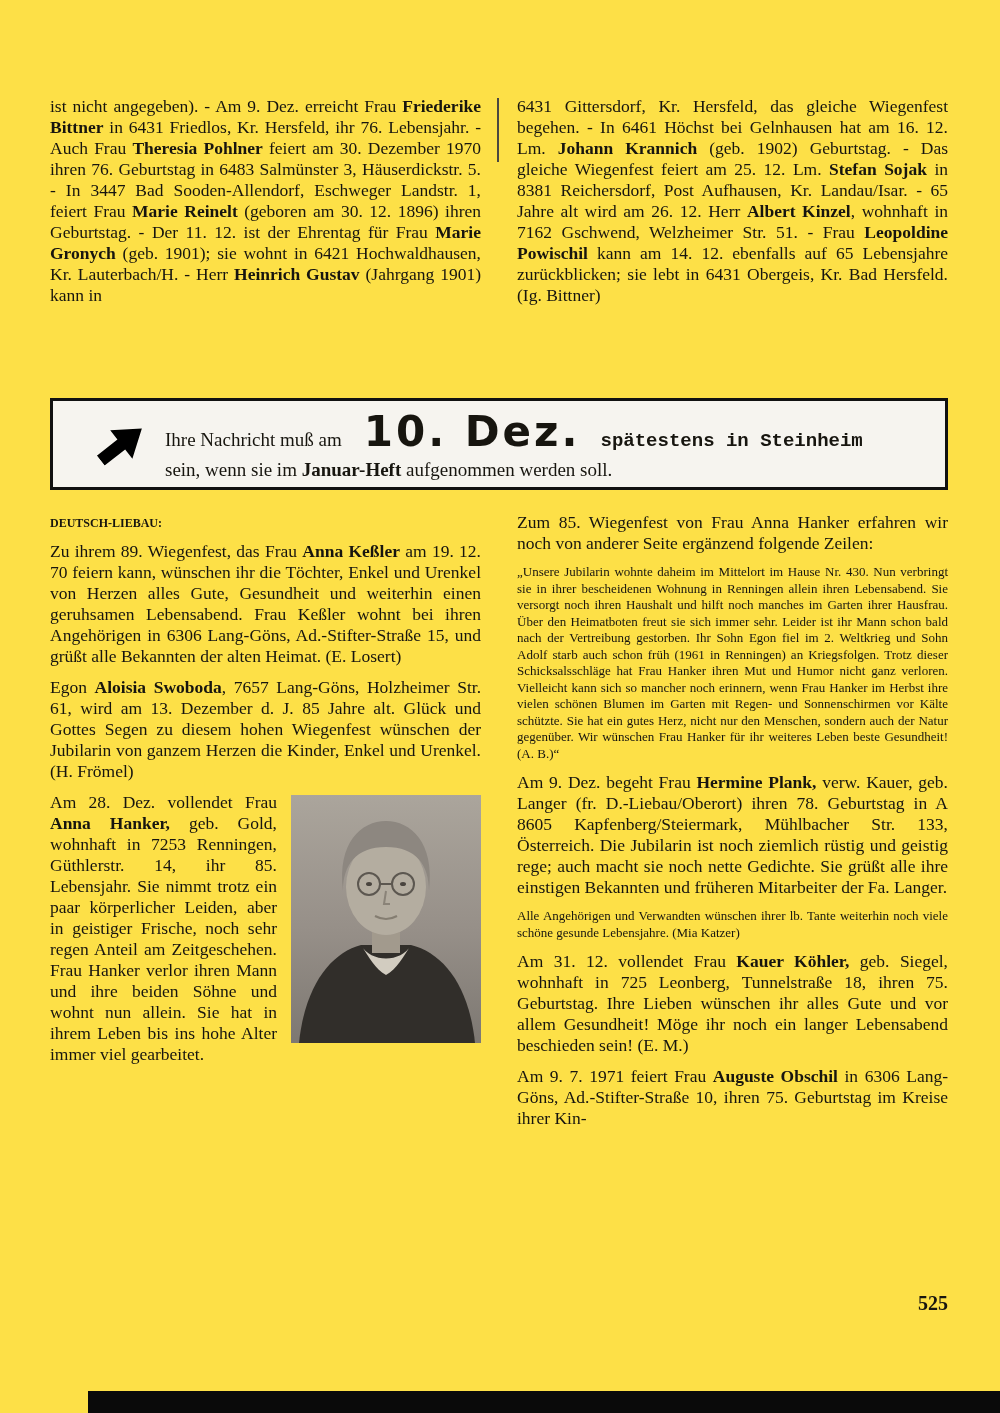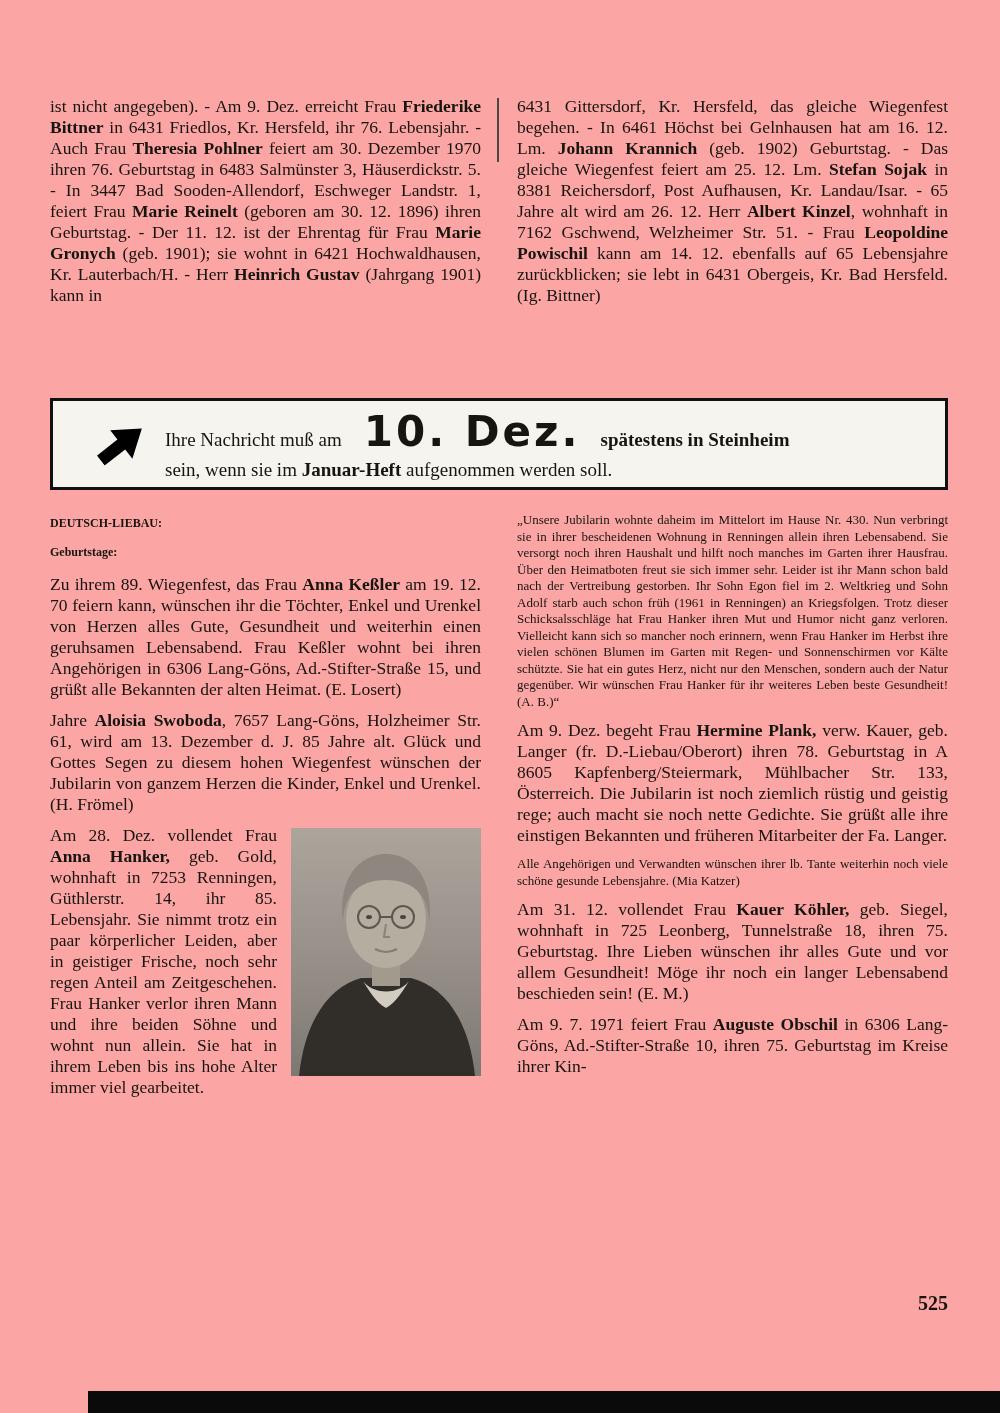--- a/index.html
+++ b/index.html
@@ -4,21 +4,21 @@
 <style>
   * { box-sizing: border-box; margin: 0; padding: 0; }
   body {
     background: #e9e7e2;
     font-family: "Liberation Serif", "DejaVu Serif", serif;
   }
   .page {
     position: relative;
     width: 1000px;
     height: 1413px;
-    background: #fca5a5;
+    background: #fde047;
     color: #17150f;
     overflow: hidden;
   }
   .abs { position: absolute; }
 
   .cols { display: flex; gap: 36px; }
   .col  { width: 431px; }
 
   p.body {
     font-size: 17.5px;
@@ -60,21 +60,21 @@
   .nl1 { white-space: nowrap; }
   .n-pre  { font-size: 19px; }
   .n-big  {
     font-family: "DejaVu Sans", sans-serif;
     font-weight: bold;
     font-size: 42px;
     letter-spacing: 3px;
     padding: 0 16px 0 18px;
   }
   .n-bold {
-    font-family: Liberation Serif, serif;
+    font-family: Liberation Mono, monospace;
     font-weight: bold;
     font-size: 19px;
   }
   .nl2 { font-size: 19px; margin-top: 3px; }
 
   
   .main-section { top: 512px; left: 50px; width: 898px; }
   .h-main, .h-sub {
     font-size: 12px;
     font-weight: bold;
@@ -129,24 +129,23 @@
       <div class="nl2">
         <span>sein, wenn sie im </span><span class="b">Januar-Heft</span><span> aufgenommen werden soll.</span>
       </div>
     </div>
   </div>
 
   <div class="abs main-section cols">
 
     <div class="col">
       <div class="h-main">DEUTSCH-LIEBAU:</div>
-      <div class="h-sub">Geburtstage:</div>
 
       <p class="body"><span>Zu ihrem 89. Wiegenfest, das Frau </span><span class="b">Anna Keßler</span><span> am 19. 12. 70 feiern kann, wünschen ihr die Töchter, Enkel und Urenkel von Herzen alles Gute, Gesundheit und weiterhin einen geruhsamen Lebensabend. Frau Keßler wohnt bei ihren Angehörigen in 6306 Lang-Göns, Ad.-Stifter-Straße 15, und grüßt alle Bekannten der alten Heimat. (E. Losert)</span></p>
-      <p class="body"><span>Jahre </span><span class="b">Aloisia Swoboda</span><span>, 7657 Lang-Göns, Holzheimer Str. 61, wird am 13. Dezember d. J. 85 Jahre alt. Glück und Gottes Segen zu diesem hohen Wiegenfest wünschen der Jubilarin von ganzem Herzen die Kinder, Enkel und Urenkel. (H. Frömel)</span></p>
+      <p class="body"><span>Egon </span><span class="b">Aloisia Swoboda</span><span>, 7657 Lang-Göns, Holzheimer Str. 61, wird am 13. Dezember d. J. 85 Jahre alt. Glück und Gottes Segen zu diesem hohen Wiegenfest wünschen der Jubilarin von ganzem Herzen die Kinder, Enkel und Urenkel. (H. Frömel)</span></p>
 
       <p class="body"><span class="photo-wrap">
             <svg viewBox="0 0 190 248" width="190" height="248" preserveAspectRatio="none" aria-hidden="true">
         <defs>
           <linearGradient id="pbg" x1="0" y1="0" x2="0" y2="1">
             <stop offset="0" stop-color="#aba59c"></stop>
             <stop offset="0.55" stop-color="#968f88"></stop>
             <stop offset="1" stop-color="#7d7872"></stop>
           </linearGradient>
         </defs>
@@ -162,20 +161,21 @@
         <ellipse cx="78" cy="89" rx="3" ry="2" fill="#49443e"></ellipse>
         <ellipse cx="112" cy="89" rx="3" ry="2" fill="#49443e"></ellipse>
         <path d="M95,96 L93,109 L99,109" fill="none" stroke="#8a8378" stroke-width="2"></path>
         <path d="M84,121 Q95,127 106,121" fill="none" stroke="#847d71" stroke-width="2"></path>
       </svg>
           </span><span>Am 28. Dez. vollendet Frau </span><span class="b">Anna Hanker,</span><span> geb. Gold, wohnhaft in 7253 Renningen, Güthlerstr. 14, ihr 85. Lebensjahr. Sie nimmt trotz ein paar körperlicher Leiden, aber in geistiger Frische, noch sehr regen Anteil am Zeitgeschehen. Frau Hanker verlor ihren Mann und ihre beiden Söhne und wohnt nun allein. Sie hat in ihrem Leben bis ins hohe Alter immer viel gearbeitet.</span></p>
 
     </div>
 
     <div class="col">
+      <p class="body">Zum 85. Wiegenfest von Frau Anna Hanker erfahren wir noch von anderer Seite ergänzend folgende Zeilen:</p>
       <p class="small">„Unsere Jubilarin wohnte daheim im Mittelort im Hause Nr. 430. Nun verbringt sie in ihrer bescheidenen Wohnung in Renningen allein ihren Lebensabend. Sie versorgt noch ihren Haushalt und hilft noch manches im Garten ihrer Hausfrau. Über den Heimatboten freut sie sich immer sehr. Leider ist ihr Mann schon bald nach der Vertreibung gestorben. Ihr Sohn Egon fiel im 2. Weltkrieg und Sohn Adolf starb auch schon früh (1961 in Renningen) an Kriegsfolgen. Trotz dieser Schicksalsschläge hat Frau Hanker ihren Mut und Humor nicht ganz verloren. Vielleicht kann sich so mancher noch erinnern, wenn Frau Hanker im Herbst ihre vielen schönen Blumen im Garten mit Regen- und Sonnenschirmen vor Kälte schützte. Sie hat ein gutes Herz, nicht nur den Menschen, sondern auch der Natur gegenüber. Wir wünschen Frau Hanker für ihr weiteres Leben beste Gesundheit! (A. B.)“</p>
       <p class="body"><span>Am 9. Dez. begeht Frau </span><span class="b">Hermine Plank,</span><span> verw. Kauer, geb. Langer (fr. D.-Liebau/Oberort) ihren 78. Geburtstag in A 8605 Kapfenberg/Steiermark, Mühlbacher Str. 133, Österreich. Die Jubilarin ist noch ziemlich rüstig und geistig rege; auch macht sie noch nette Gedichte. Sie grüßt alle ihre einstigen Bekannten und früheren Mitarbeiter der Fa. Langer.</span></p>
       <p class="small">Alle Angehörigen und Verwandten wünschen ihrer lb. Tante weiterhin noch viele schöne gesunde Lebensjahre. (Mia Katzer)</p>
       <p class="body"><span>Am 31. 12. vollendet Frau </span><span class="b">Kauer Köhler,</span><span> geb. Siegel, wohnhaft in 725 Leonberg, Tunnelstraße 18, ihren 75. Geburtstag. Ihre Lieben wünschen ihr alles Gute und vor allem Gesundheit! Möge ihr noch ein langer Lebensabend beschieden sein! (E. M.)</span></p>
       <p class="body"><span>Am 9. 7. 1971 feiert Frau </span><span class="b">Auguste Obschil</span><span> in 6306 Lang-Göns, Ad.-Stifter-Straße 10, ihren 75. Geburtstag im Kreise ihrer Kin-</span></p>
     </div>
 
   </div>
 
   <div class="abs page-number">525</div>

